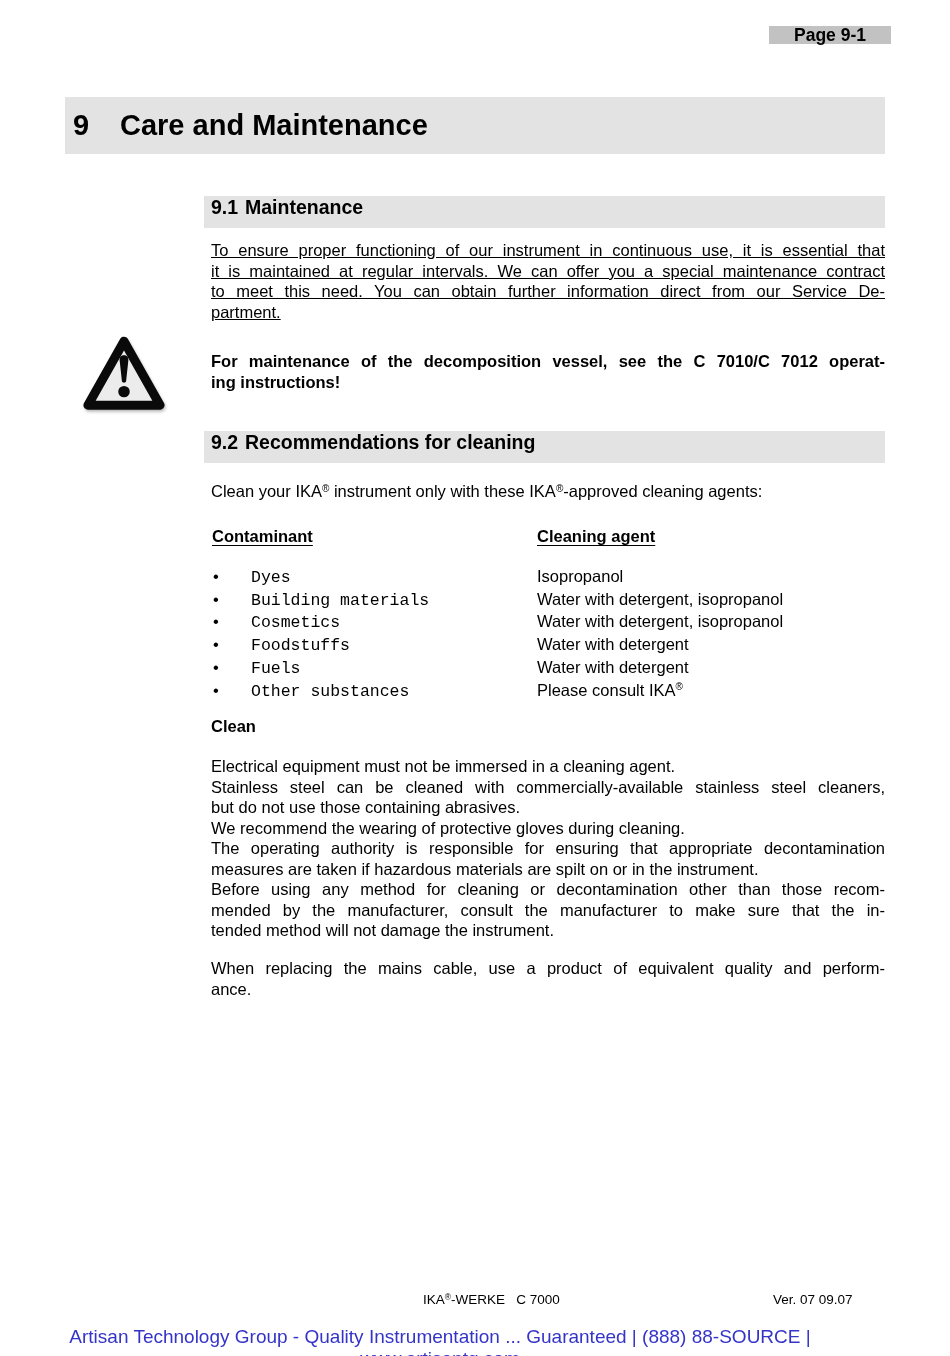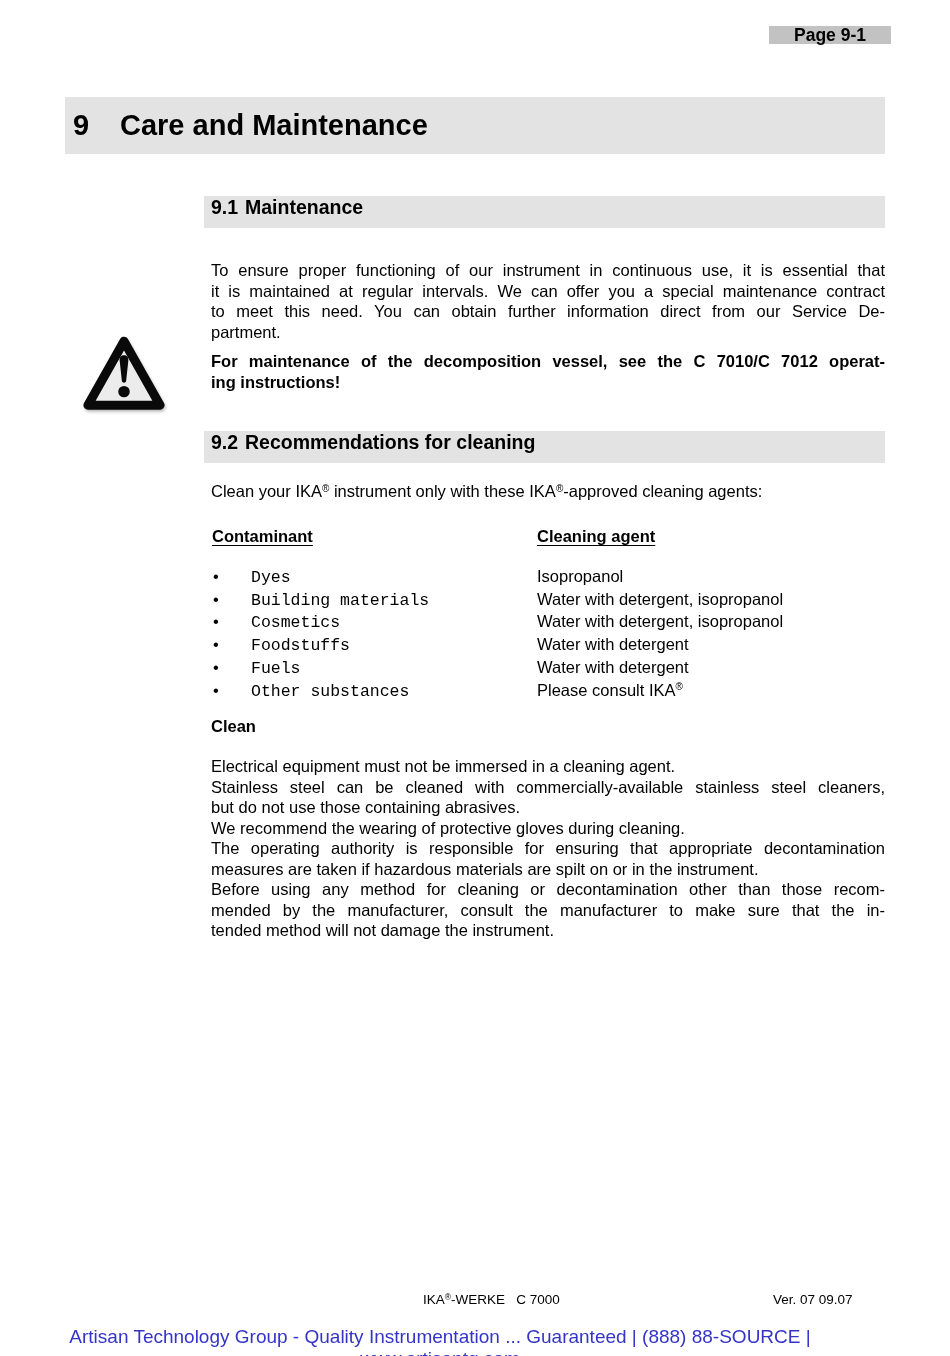--- a/index.html
+++ b/index.html
@@ -72,21 +72,21 @@
   <div class="abs chapter-bar">
     <span class="chapter-num">9</span>
     <span>Care and Maintenance</span>
   </div>
 
   <div class="abs sec-bar" style="top:196px;">
     <span class="sec-num">9.1</span>
     <span>Maintenance</span>
   </div>
 
-  <div class="abs txtblock" style="top:260px;">
+  <div class="abs txtblock" style="top:240px;text-decoration:underline;">
     <div class="jl">To ensure proper functioning of our instrument in continuous use, it is essential that</div>
     <div class="jl">it is maintained at regular intervals. We can offer you a special maintenance contract</div>
     <div class="jl">to meet this need. You can obtain further information direct from our Service De-</div>
     <div class="ll">partment.</div>
   </div>
 
   <svg class="abs warn-icon" viewBox="0 0 100 92" aria-hidden="true">
     <path d="M50 6 L94 84 L6 84 Z" fill="#ececec" stroke="#0a0a0a" stroke-width="11" stroke-linejoin="round"></path>
     <path d="M50 23 C54.2 23 55.8 25.6 55.2 30.4 L52.6 54.5 C52.3 57.2 47.7 57.2 47.4 54.5 L44.8 30.4 C44.2 25.6 45.8 23 50 23 Z" fill="#0a0a0a"></path>
     <circle cx="50" cy="67.5" r="7" fill="#0a0a0a"></circle>
@@ -151,20 +151,24 @@
     <div class="jl">Stainless steel can be cleaned with commercially-available stainless steel cleaners,</div>
     <div class="ll">but do not use those containing abrasives.</div>
     <div class="ll">We recommend the wearing of protective gloves during cleaning.</div>
     <div class="jl">The operating authority is responsible for ensuring that appropriate decontamination</div>
     <div class="ll">measures are taken if hazardous materials are spilt on or in the instrument.</div>
     <div class="jl">Before using any method for cleaning or decontamination other than those recom-</div>
     <div class="jl">mended by the manufacturer, consult the manufacturer to make sure that the in-</div>
     <div class="ll">tended method will not damage the instrument.</div>
   </div>
 
+  <div class="abs txtblock" style="top:958px; line-height:20.5px;">
+    <div class="jl">When replacing the mains cable, use a product of equivalent quality and perform-</div>
+    <div class="ll">ance.</div>
+  </div>
 
   <div class="abs footer-brand">
     <span>IKA</span><span class="sup" style="font-size:8.5px; top:-4.5px;">®</span><span class="pre">-WERKE   C 7000</span>
   </div>
 
   <div class="abs footer-ver">Ver. 07 09.07</div>
 
   <div class="abs artisan">Artisan Technology Group - Quality Instrumentation ... Guaranteed | (888) 88-SOURCE | www.artisantg.com</div>
 
 </div>

